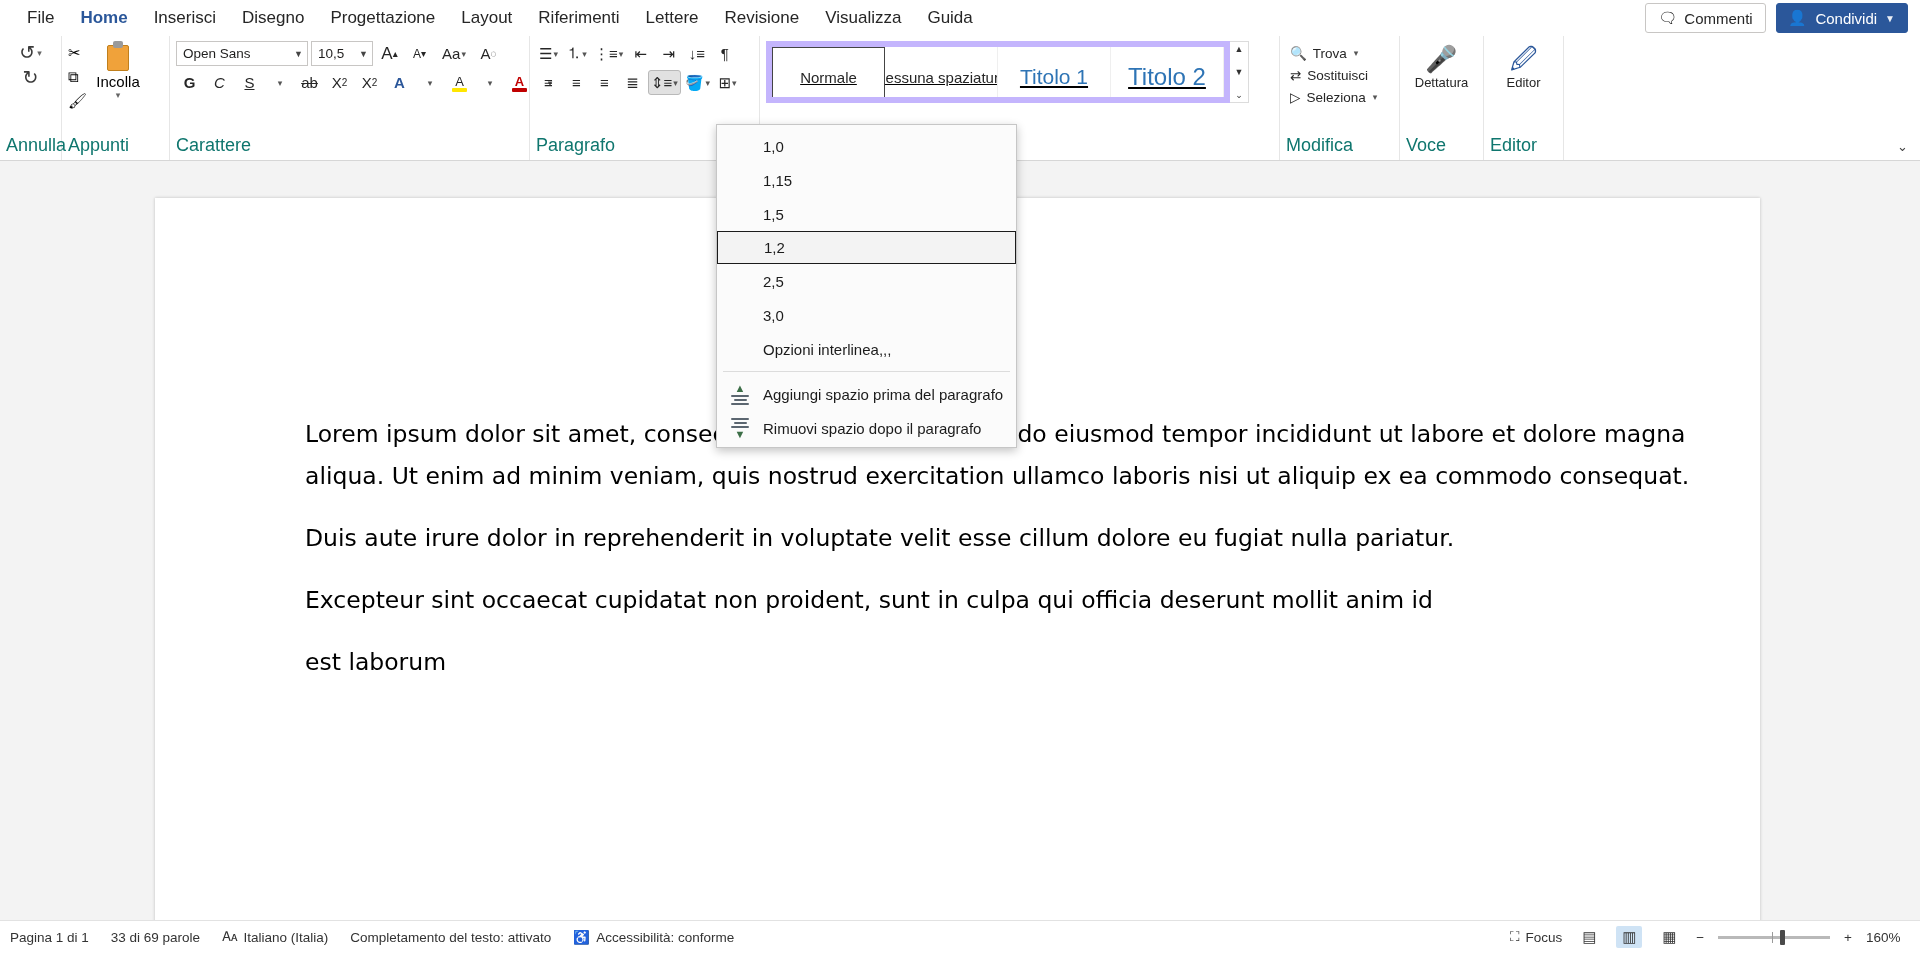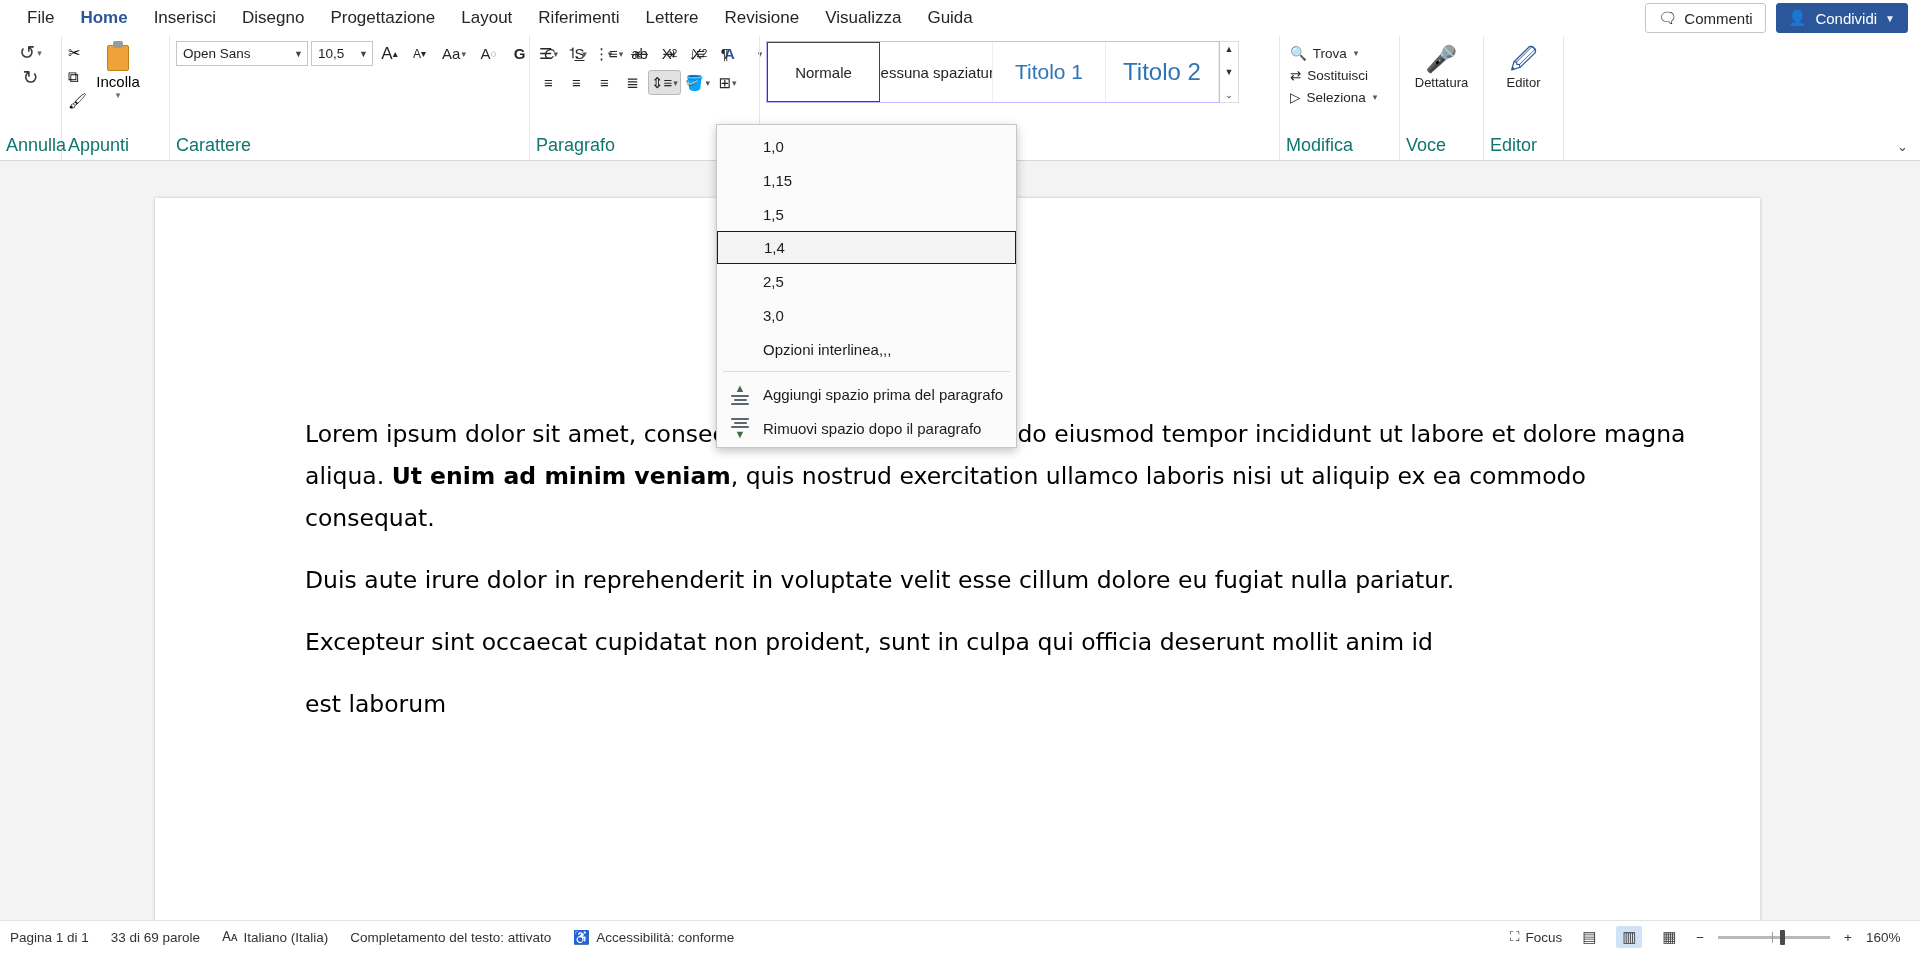--- a/index.html
+++ b/index.html
@@ -116,21 +116,21 @@
   .clip-top {
     position: absolute; left: 10px; top: 0px; width: 10px; height: 7px;
     background: #9a9a9a; border-radius: 2px;
   }
   .paste-label { font-size: 15px; }
   .clip-side { display: flex; flex-direction: column; gap: 6px; padding-top: 3px; }
   .clip-side .gly { font-size: 15px; }
 
   
   .g-font { width: 360px; }
-  .g-font .gbody { flex-direction: row; gap: 4px; }
+  .g-font .gbody { flex-direction: column; gap: 4px; }
   .frow { display: flex; align-items: center; gap: 3px; }
   .combo {
     height: 25px;
     border: 1px solid #c8c6c4;
     background: #fff;
     display: flex; align-items: center;
     padding: 0 4px 0 6px;
     font-size: 13.5px;
     color: #201f1e;
   }
@@ -161,23 +161,24 @@
   }
   .pbtn.active { background: #e1e1e1; border: 1px solid #b9b9b9; }
   .caret-s { font-size: 9px; color: #555; margin-left: 1px; }
 
   
   .g-styles { width: 520px; }
   .g-styles .gbody { align-items: flex-start; }
   .stylegal {
     display: flex;
     height: 62px;
-    border: 1px solid #c4b5fd;
+    border: 6px solid #c4b5fd;
     background: #fff;
     overflow: hidden;
+    text-decoration: underline;
   }
   .stylecard {
     width: 113px;
     height: 60px;
     display: flex; align-items: center; justify-content: center;
     border-right: 1px solid #efefef;
     font-size: 15px;
     color: #262626;
     white-space: nowrap;
     overflow: hidden;
@@ -235,21 +236,21 @@
   }
   .doctext {
     position: absolute;
     left: 150px; top: 215px; right: 60px;
     font-family: "DejaVu Sans", sans-serif;
     font-size: 23.5px;
     line-height: 42px;
     color: #000;
   }
   .doctext p { margin: 0 0 20px 0; }
-  .doctext b { font-weight: 700; }
+  .doctext b { font-weight: 400; }
 
   
   .lsmenu {
     position: absolute;
     left: 716px; top: 124px;
     width: 301px;
     background: #fbfbfb;
     border: 1px solid #c6c6c6;
     box-shadow: 0 3px 9px rgba(0,0,0,.24);
     z-index: 50;
@@ -558,21 +559,21 @@
       <p>Excepteur sint occaecat cupidatat non proident, sunt in culpa qui officia deserunt mollit anim id</p>
       <p>est laborum</p>
     </div>
   </div>
 </div>
 
 <div class="lsmenu">
   <div class="lsitem">1,0</div>
   <div class="lsitem">1,15</div>
   <div class="lsitem">1,5</div>
-  <div class="lsitem checked">1,4</div>
+  <div class="lsitem checked">1,2</div>
   <div class="lsitem">2,5</div>
   <div class="lsitem">3,0</div>
   <div class="lsitem">Opzioni interlinea,,,</div>
   <div class="lssep"></div>
   <div class="lsrow">
     <span class="lsicon">
       <span class="arr">▲</span>
         <i class="w1"></i>
         <i class="w2"></i>
         <i class="w1"></i>

